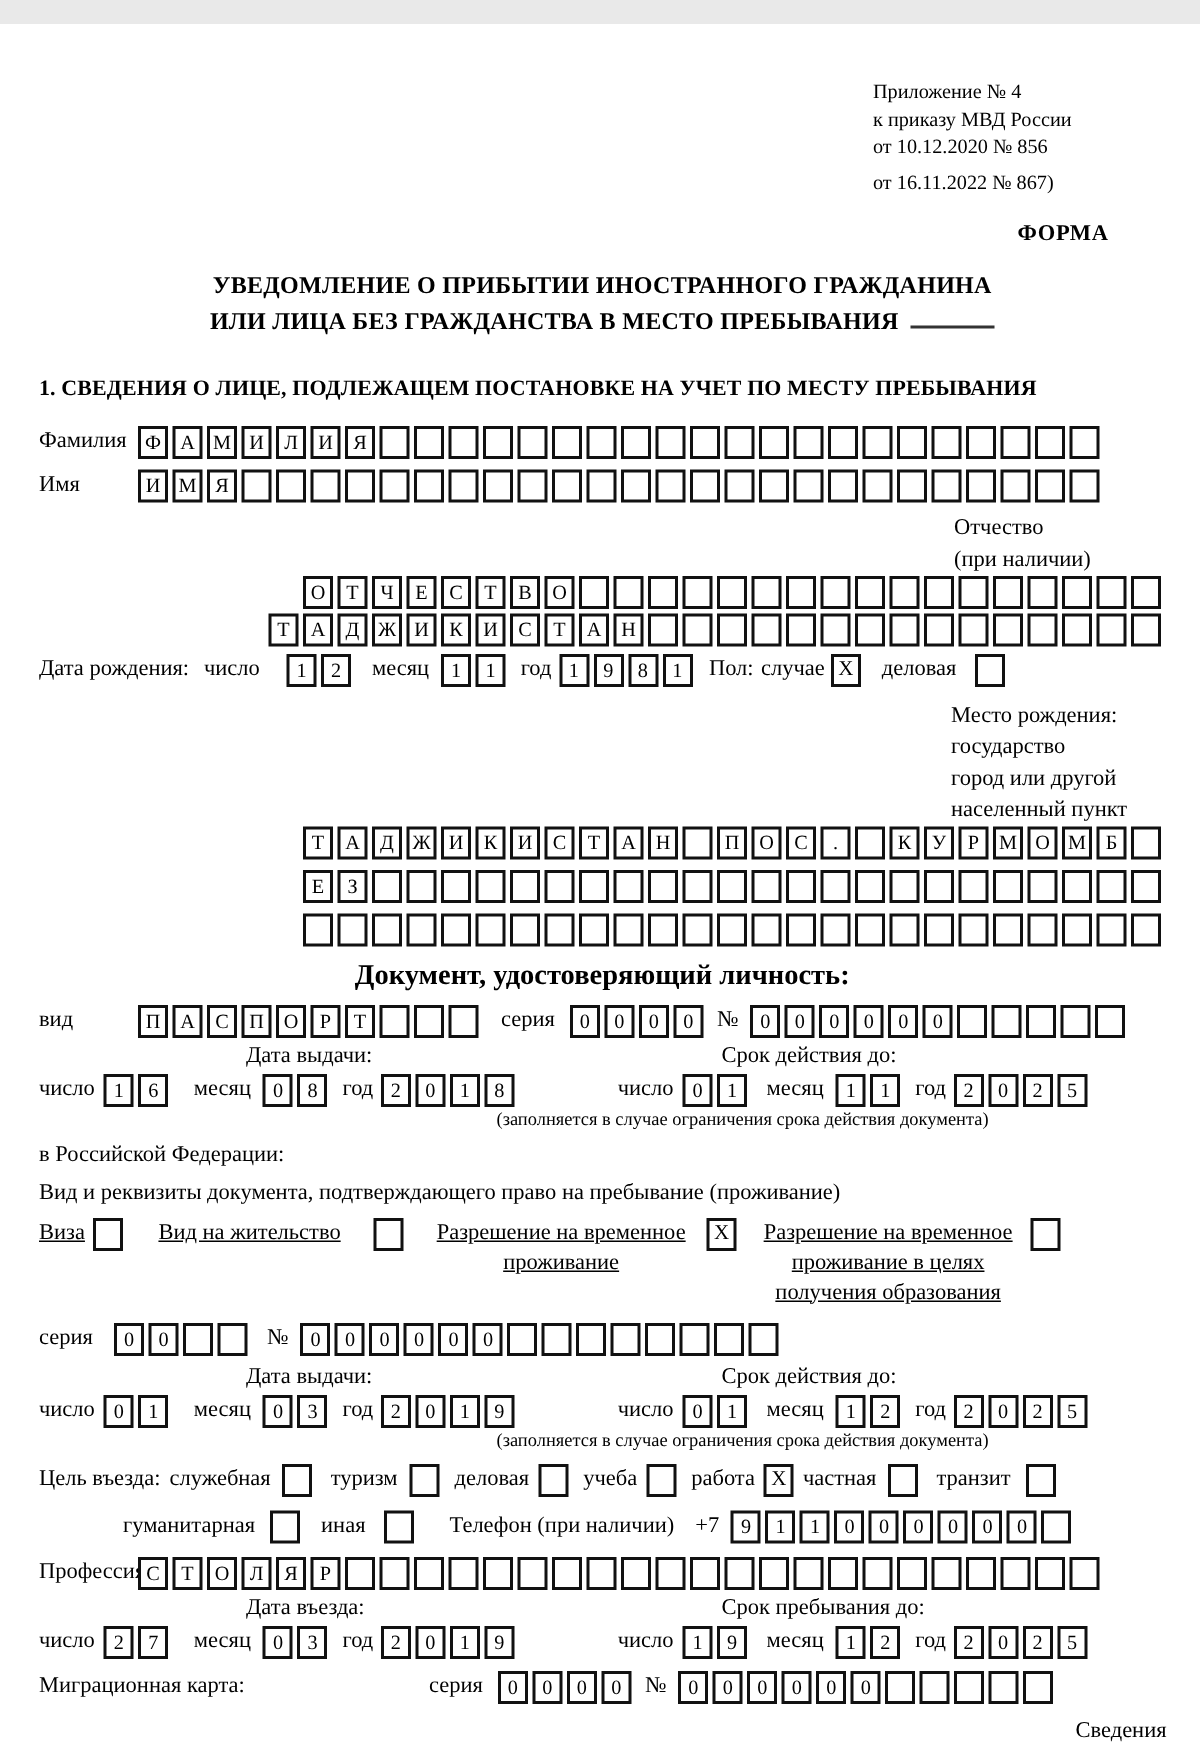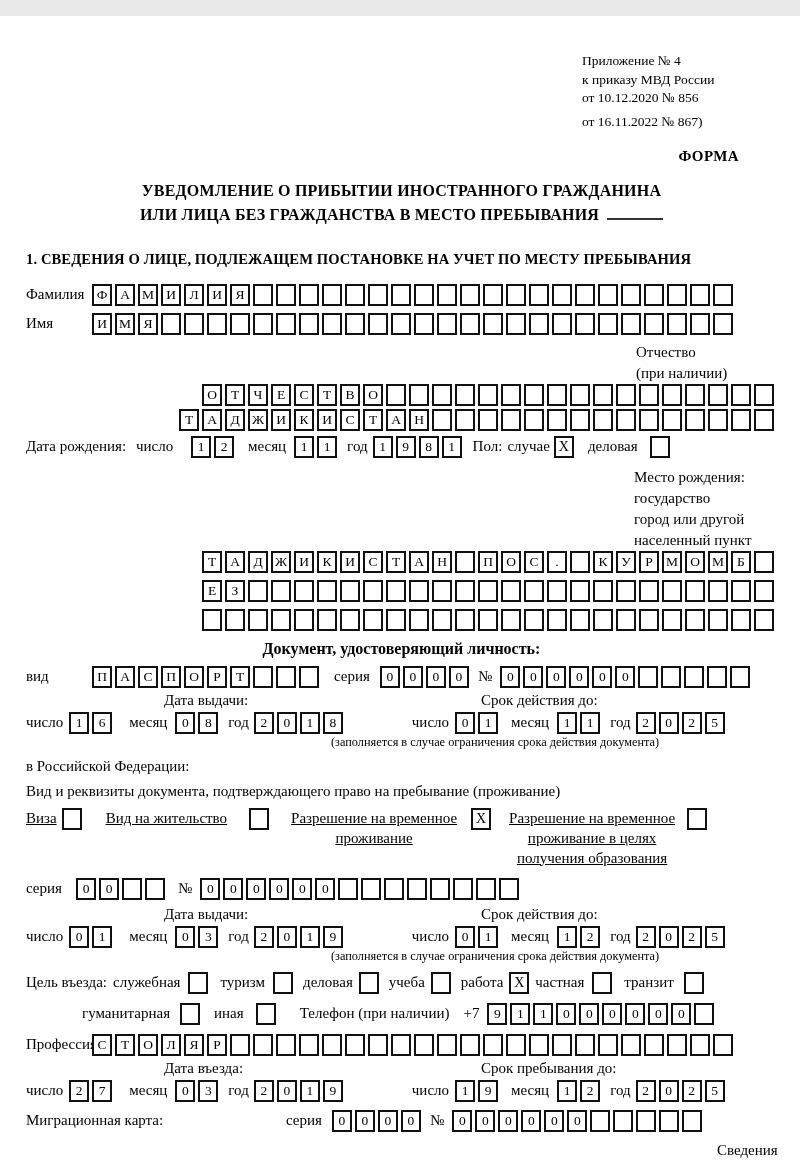--- a/index.html
+++ b/index.html
@@ -24,21 +24,21 @@
   .cell {
     box-sizing:border-box; flex:none; width:20px; height:22px; margin-right:3px;
     border:2px solid #111; display:inline-flex; align-items:center; justify-content:center;
     font-size:13.5px; background:#fff;
   }
   .cb {
     box-sizing:border-box; flex:none; width:20px; height:22px;
     border:2px solid #111; display:inline-flex; align-items:center; justify-content:center;
     font-size:14px; background:#fff;
   }
-  .center-bold { text-align:center; font-weight:bold; margin:2px 0 8px 0; font-size:16px; }
+  .center-bold { text-align:center; font-weight:bold; margin:2px 0 8px 0; font-size:19px; }
   .hdr-line { position:relative; height:20px; }
   .hdr-line .h1 { position:absolute; left:138px; }
   .hdr-line .h2 { position:absolute; left:455px; }
   .note-r { font-size:12.3px; margin:-2px 0 8px 305px; }
   .para { margin:2px 0 8px 0; }
   .opts { display:flex; align-items:flex-start; margin:4px 0 10px 0; }
   .opt { display:flex; align-items:flex-start; }
   .opt .ol { line-height:20px;text-decoration:underline; }
   .opt .ol.c { text-align:center; }
   .opt .cb { margin-left:8px; }

